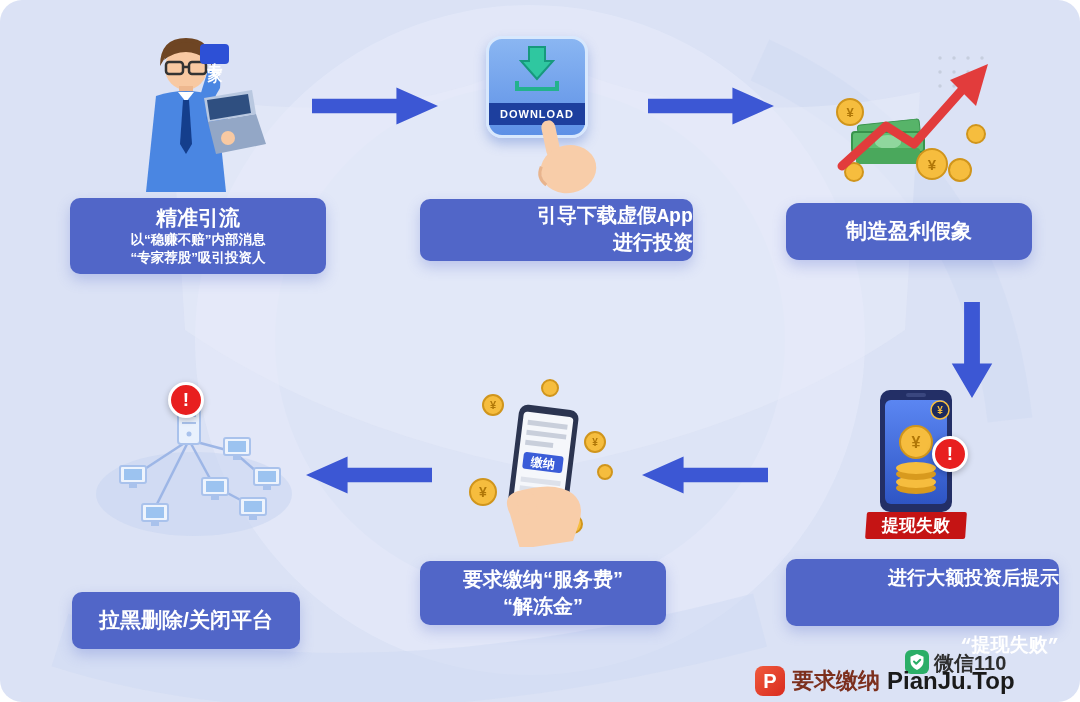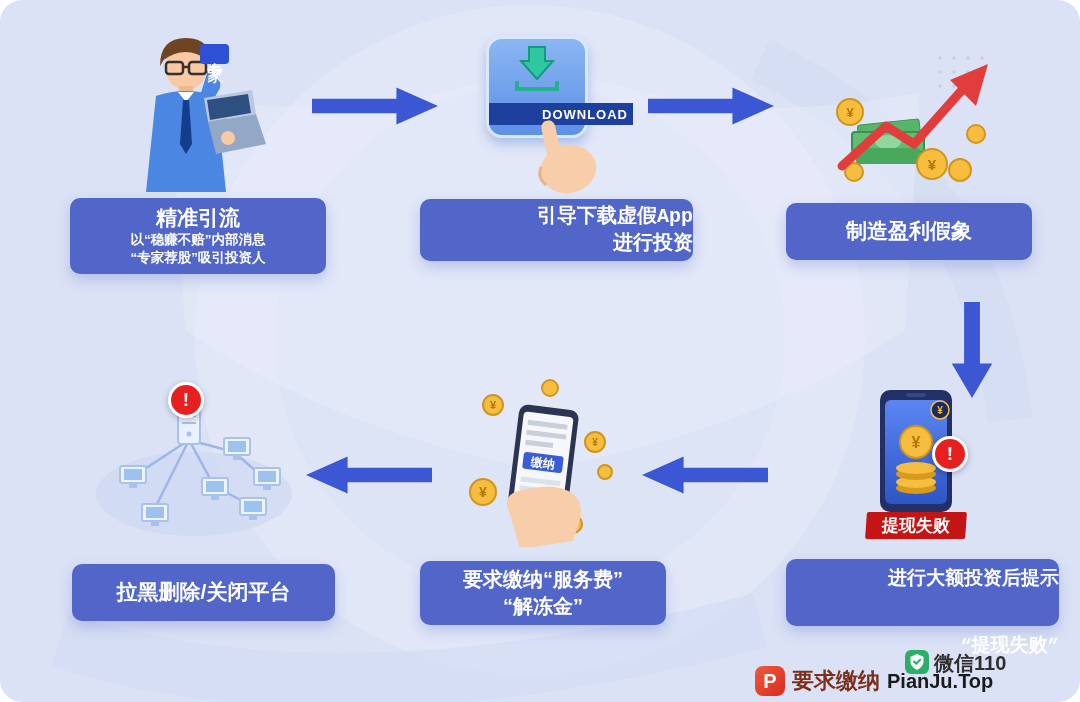--- a/index.html
+++ b/index.html
@@ -16,24 +16,24 @@
     display:flex;flex-direction:column;justify-content:center;align-items:center;
     box-shadow:0 6px 14px rgba(80,100,200,0.28);text-align:center;
   }
   .card.align-left{align-items:flex-end;text-align:left;padding-left:26px;font-family:Liberation Mono, monospace;}
   .card .title{font-size:21px;font-weight:bold;line-height:1.25;}
   .card .line{font-size:20px;font-weight:bold;line-height:1.35;}
   .card .line.sm{font-size:19px;margin-top:41px;}
   .card .sub{font-size:13.5px;font-weight:bold;line-height:1.35;}
   #card1{left:70px;top:198px;width:256px;height:76px;}
   #card2{left:420px;top:199px;width:247px;height:62px;}
-  #card3{left:786px;top:203px;width:246px;height:57px;}
+  #card3{left:786px;top:203px;width:246px;height:57px;border-radius:13px;}
   #card4{left:786px;top:559px;width:247px;height:67px;}
   #card5{left:420px;top:561px;width:246px;height:64px;}
-  #card6{left:72px;top:564px;width:263px;height:57px;}
+  #card6{left:72px;top:592px;width:228px;height:57px;}
   
   .arrow{position:absolute;background:#3c57d4;}
   .arrow.right{clip-path:polygon(0 32%,67% 32%,67% 4%,100% 50%,67% 96%,67% 68%,0 68%);}
   .arrow.left{clip-path:polygon(100% 32%,33% 32%,33% 4%,0 50%,33% 96%,33% 68%,100% 68%);}
   .arrow.down{clip-path:polygon(32% 0,68% 0,68% 64%,96% 64%,50% 100%,4% 64%,32% 64%);}
   #arrow1{left:312px;top:86px;width:126px;height:40px;}
   #arrow2{left:648px;top:86px;width:126px;height:40px;}
   #arrow3{left:950px;top:302px;width:44px;height:96px;}
   #arrow4{left:642px;top:455px;width:126px;height:40px;}
   #arrow5{left:306px;top:455px;width:126px;height:40px;}
@@ -47,22 +47,22 @@
   }
   #illus-download{left:478px;top:32px;width:140px;height:160px;}
   .dl-icon{
     position:absolute;left:8px;top:4px;width:96px;height:96px;border-radius:16px;
     background:linear-gradient(180deg,#8ab6f2,#5d90e6);
     border:3px solid #d8e8fd;box-shadow:0 6px 12px rgba(70,110,200,.35);
   }
   .dl-arrow{position:absolute;left:18px;top:6px;}
   .dl-band{
     position:absolute;left:0;bottom:10px;width:100%;height:22px;background:#1d3f9e;
-    color:#fff;font-size:13px;font-weight:bold;letter-spacing:1px;
-    display:flex;align-items:center;justify-content:center;padding-left:48px;
+    color:#fff;font-size:11px;font-weight:bold;letter-spacing:1px;
+    display:flex;align-items:center;justify-content:center;
   }
   .dl-hand{position:absolute;left:40px;top:86px;transform:rotate(-12deg);}
   #illus-profit{left:828px;top:48px;width:175px;height:150px;}
   #illus-phonefail{left:860px;top:388px;width:145px;height:155px;}
   .phone-fail-svg{position:absolute;left:20px;top:2px;}
   .alert{
     position:absolute;width:30px;height:30px;border-radius:50%;background:#e81f1f;
     border:3px solid #fff;color:#fff;font-size:19px;font-weight:bold;
     display:flex;align-items:center;justify-content:center;box-shadow:0 2px 6px rgba(0,0,0,.25);
   }
@@ -81,21 +81,21 @@
   }
   .wechat110 .txt{font-size:20px;font-weight:bold;color:#2e2e2e;}
   .brand{
     position:absolute;left:755px;top:666px;display:flex;align-items:center;gap:7px;
   }
   .brand-logo{
     width:30px;height:30px;border-radius:8px;background:linear-gradient(135deg,#f05a3c,#d92b1f);
     color:#fff;font-size:20px;font-weight:bold;display:flex;align-items:center;justify-content:center;
   }
   .brand-name{font-size:22px;font-weight:bold;color:#7c2f1d;}
-  .brand-domain{font-size:20px;font-weight:bold;color:#1a1a1a;}
+  .brand-domain{font-size:24px;font-weight:bold;color:#1a1a1a;}
   svg text{font-family:"Liberation Sans","DejaVu Sans",sans-serif;}
 </style>
 </head>
 <body>
 
 <div class="stage">
 
   <svg class="bg-decor">
     <circle cx="530" cy="340" r="335" fill="#e2e8f8" opacity="0.9"></circle>
     <circle cx="530" cy="340" r="255" fill="#dde4f6"></circle>

